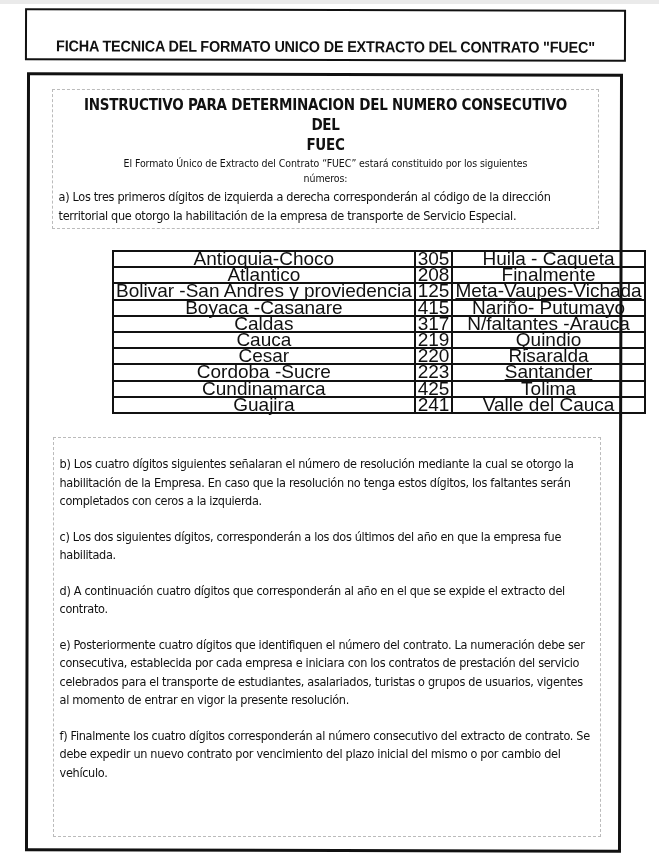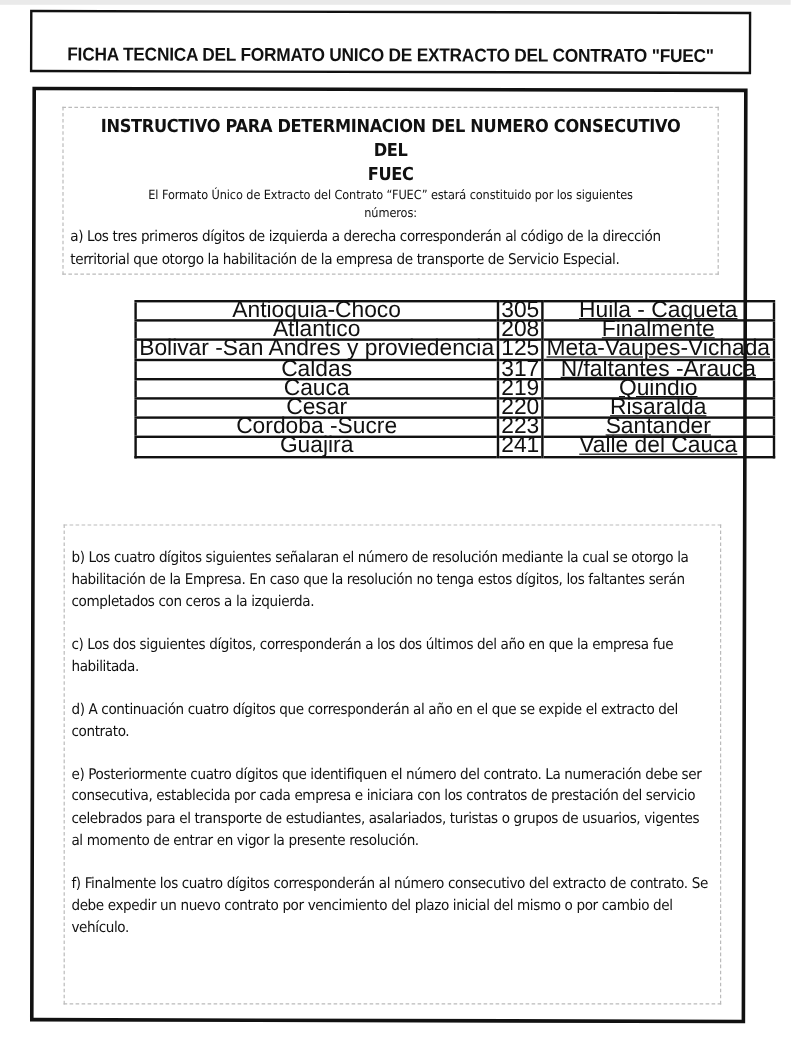--- a/index.html
+++ b/index.html
@@ -89,40 +89,50 @@
         <td class="c1">Atlantico</td>
         <td class="c2">208</td>
         <td class="c3">Finalmente</td>
       </tr>
       <tr>
         <td class="c1">Bolivar -San Andres y proviedencia</td>
         <td class="c2">125</td>
         <td class="c3">Meta-Vaupes-Vichada</td>
       </tr>
       <tr>
+        <td class="c1">Boyaca -Casanare</td>
+        <td class="c2">415</td>
+        <td class="c3">Nariño- Putumayo</td>
+      </tr>
+      <tr>
         <td class="c1">Caldas</td>
         <td class="c2">317</td>
         <td class="c3">N/faltantes -Arauca</td>
       </tr>
       <tr>
         <td class="c1">Cauca</td>
         <td class="c2">219</td>
         <td class="c3">Quindio</td>
       </tr>
       <tr>
         <td class="c1">Cesar</td>
         <td class="c2">220</td>
         <td class="c3">Risaralda</td>
       </tr>
       <tr>
         <td class="c1">Cordoba -Sucre</td>
         <td class="c2">223</td>
         <td class="c3">Santander</td>
       </tr>
       <tr>
+        <td class="c1">Cundinamarca</td>
+        <td class="c2">425</td>
+        <td class="c3">Tolima</td>
+      </tr>
+      <tr>
         <td class="c1">Guajira</td>
         <td class="c2">241</td>
         <td class="c3">Valle del Cauca</td>
       </tr>
     </tbody>
 </table>
 
 <div class="panel panel-bottom">
   <div class="para">b) Los cuatro dígitos siguientes señalaran el número de resolución mediante la cual se otorgo la habilitación de la Empresa. En caso que la resolución no tenga  estos dígitos, los faltantes serán completados con ceros a la izquierda.</div>
   <div class="para">c) Los dos siguientes dígitos, corresponderán a los  dos últimos del año en que la empresa fue habilitada.</div>

